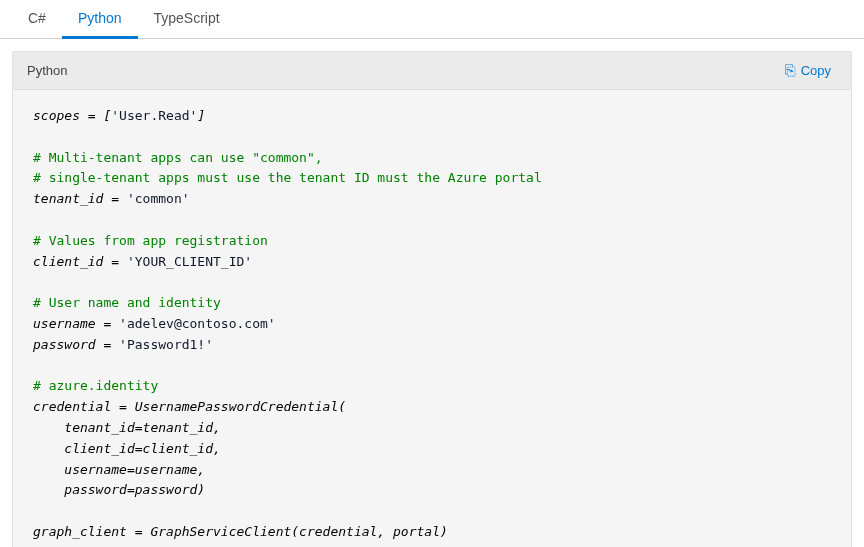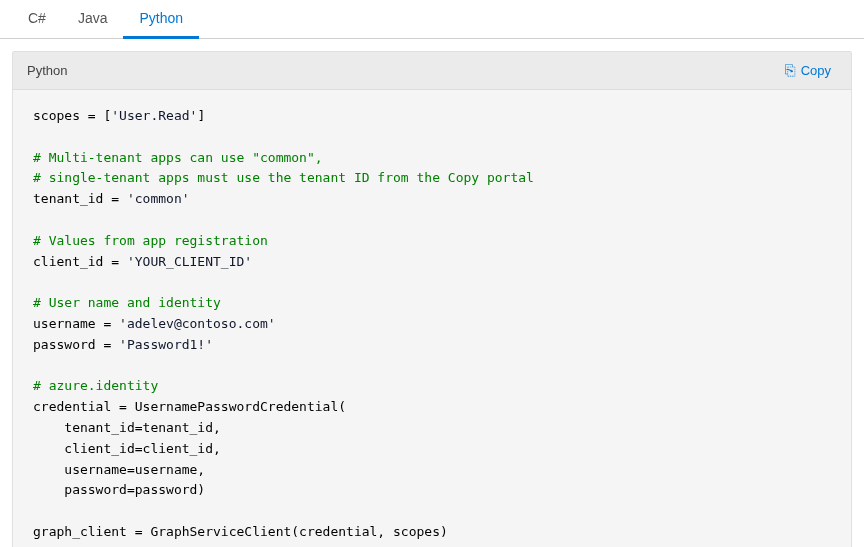--- a/index.html
+++ b/index.html
@@ -77,57 +77,57 @@
       font-size: 13px;
       line-height: 1.6;
       background: #f5f5f5;
       overflow-x: auto;
     }
 
     .code-body pre {
       white-space: pre;
     }
 
-    .c-default { color: #000; }
+    .c-default { color: #000; font-style: italic; }
     .c-string { color: #0f172a; }
     .c-comment { color: #008000; }
   </style>
 </head>
 <body>
 
 <div class="tabs-bar">
   <div class="tab">C#</div>
-  <div class="tab">Java</div>
   <div class="tab active">Python</div>
+  <div class="tab">TypeScript</div>
 </div>
 
 <div class="code-panel">
   <div class="code-header">
     <span class="code-header-label">Python</span>
     <button class="copy-button">
       <span class="copy-icon">⎘</span>
       <span>Copy</span>
     </button>
   </div>
   <div class="code-body">
     <pre><span class="c-default">scopes = [</span><span class="c-string">'User.Read'</span><span class="c-default">]</span>
 
 <span class="c-comment"># Multi-tenant apps can use "common",</span>
-<span class="c-comment"># single-tenant apps must use the tenant ID from the Copy portal</span>
+<span class="c-comment"># single-tenant apps must use the tenant ID must the Azure portal</span>
 <span class="c-default">tenant_id = </span><span class="c-string">'common'</span>
 
 <span class="c-comment"># Values from app registration</span>
 <span class="c-default">client_id = </span><span class="c-string">'YOUR_CLIENT_ID'</span>
 
 <span class="c-comment"># User name and identity</span>
 <span class="c-default">username = </span><span class="c-string">'adelev@contoso.com'</span>
 <span class="c-default">password = </span><span class="c-string">'Password1!'</span>
 
 <span class="c-comment"># azure.identity</span>
 <span class="c-default">credential = UsernamePasswordCredential(</span>
 <span class="c-default">    tenant_id=tenant_id,</span>
 <span class="c-default">    client_id=client_id,</span>
 <span class="c-default">    username=username,</span>
 <span class="c-default">    password=password)</span>
 
-<span class="c-default">graph_client = GraphServiceClient(credential, scopes)</span></pre>
+<span class="c-default">graph_client = GraphServiceClient(credential, portal)</span></pre>
   </div>
 </div>
 
 </body></html>

